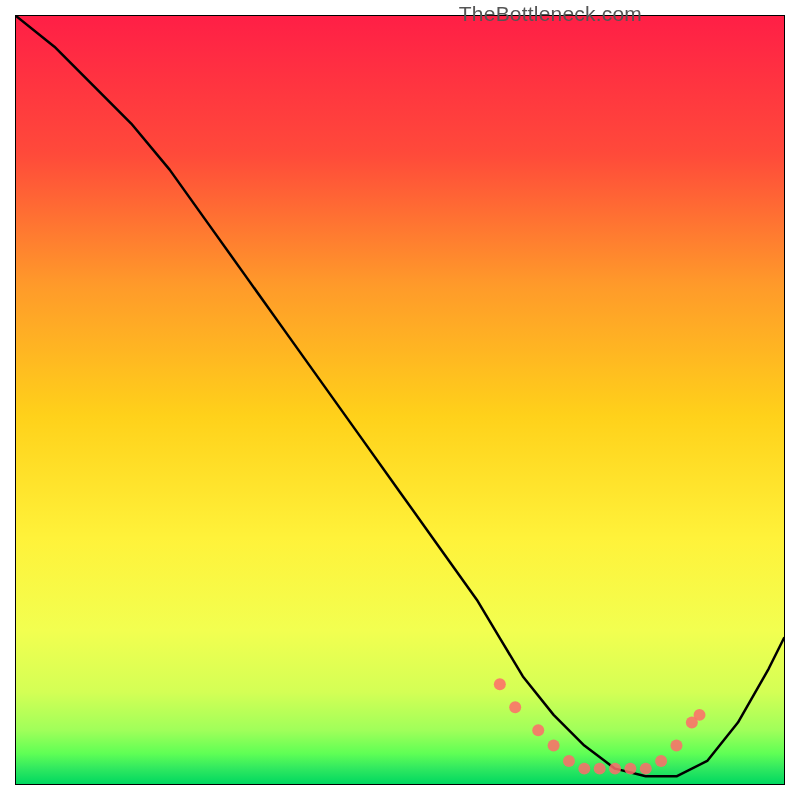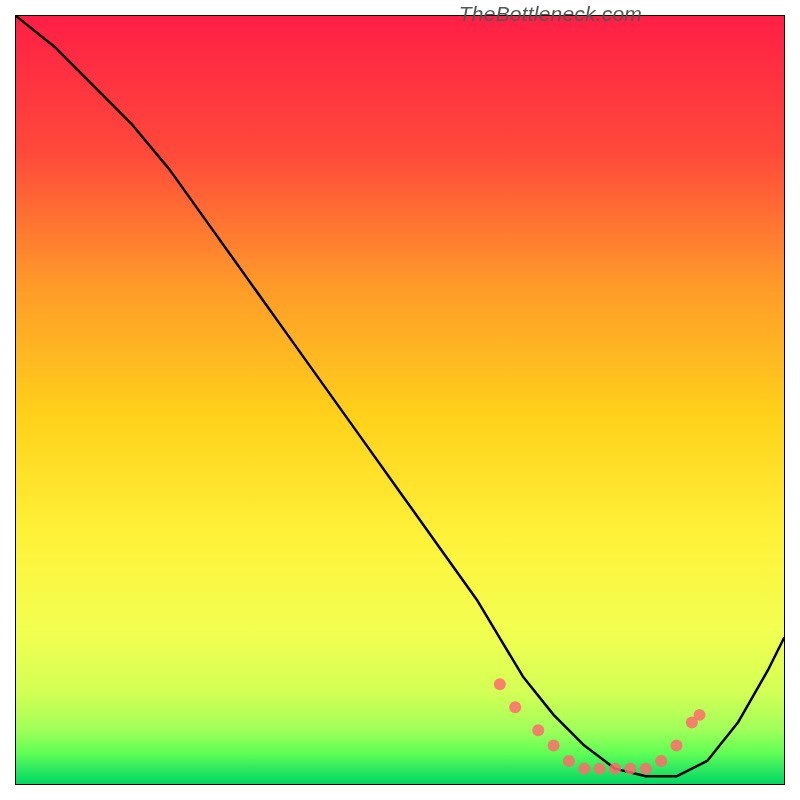--- a/index.html
+++ b/index.html
@@ -7,21 +7,20 @@
     padding: 0;
     width: 800px;
     height: 800px;
     background: #ffffff;
     font-family: Arial, Helvetica, sans-serif;
   }
   .container {
     position: relative;
     width: 660px;
     height: 800px;
-    font-style: italic;
   }
   .chart-area {
     position: absolute;
     left: 15px;
     top: 15px;
     width: 770px;
     height: 770px;
     border: 1px solid #000;
     box-sizing: border-box;
     overflow: hidden;

